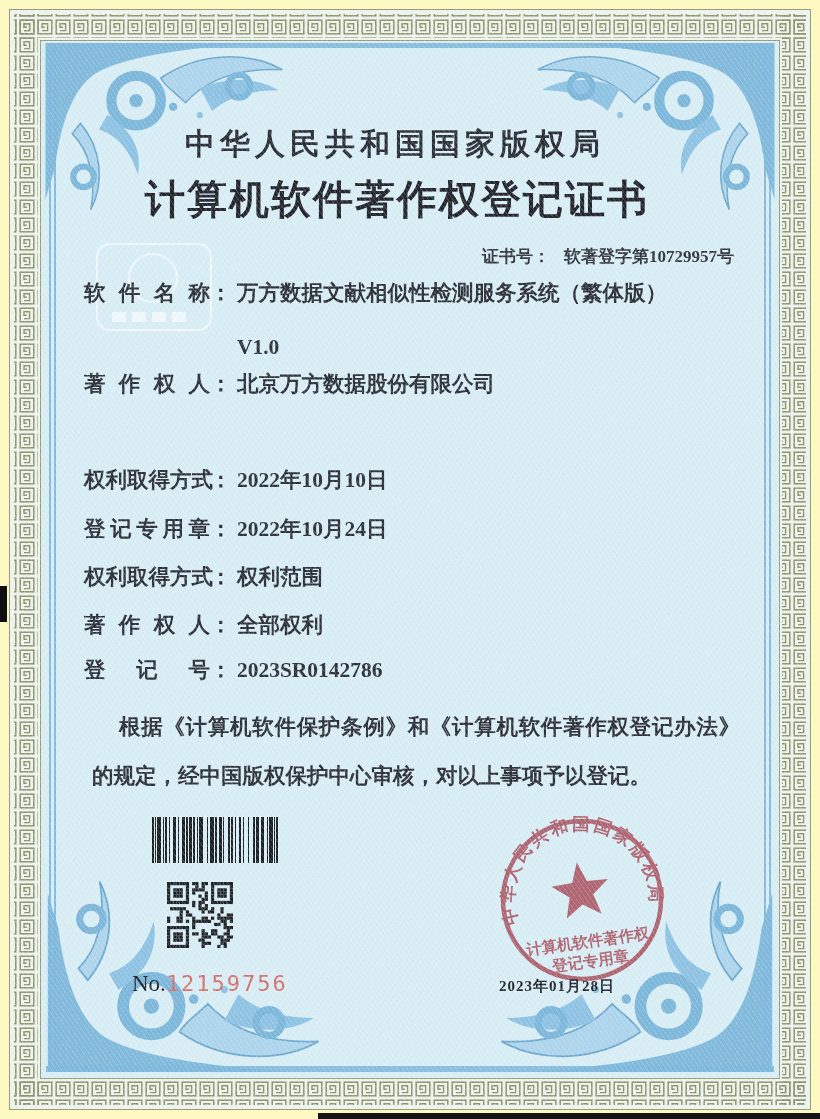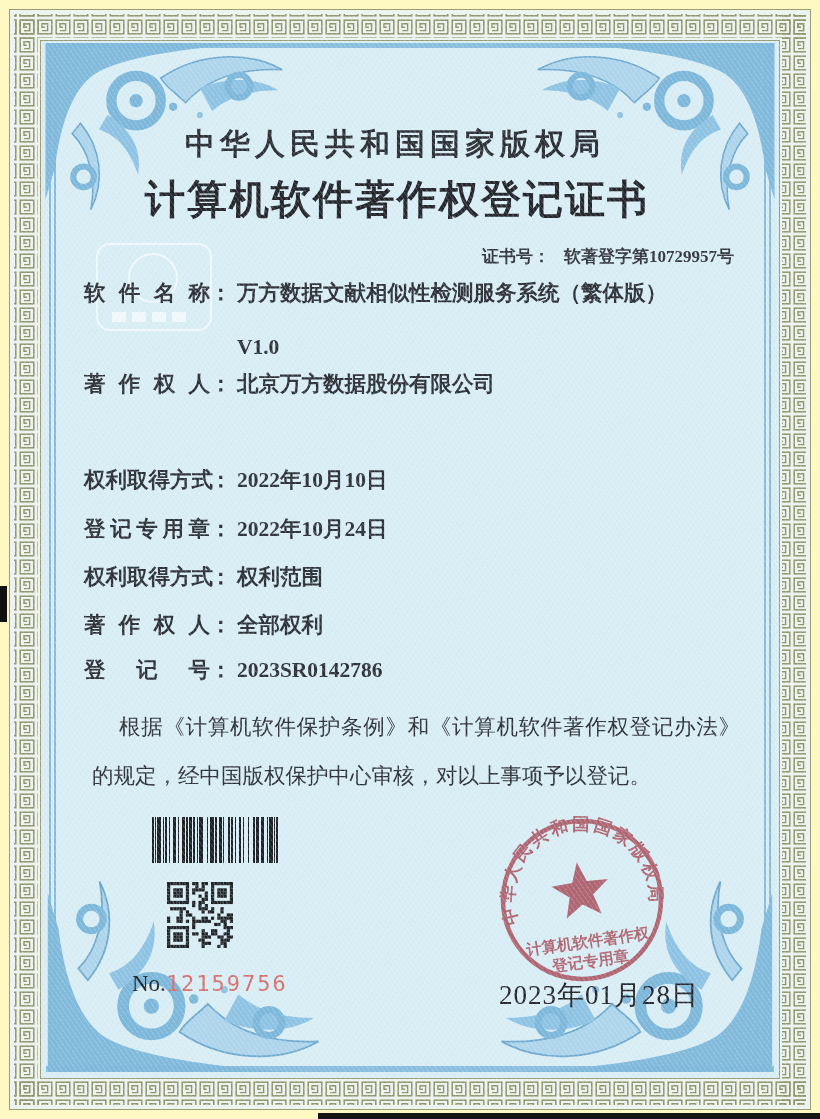--- a/index.html
+++ b/index.html
@@ -38,26 +38,26 @@
   
   .authority{position:absolute;left:0;right:30px;top:124px;text-align:center;
     font-size:30px;font-weight:600;letter-spacing:5px;color:#2c2f36;}
   .main-title{position:absolute;left:0;right:26px;top:172px;text-align:center;
     font-size:40px;font-weight:700;letter-spacing:2px;color:#24262c;}
   .certno{position:absolute;right:86px;top:245px;font-size:17px;font-weight:700;color:#33363d;}
   .certno .sp{display:inline-block;width:14px;}
   .row{position:absolute;left:84px;color:#2e3138;font-size:21.5px;font-weight:600;line-height:27px;white-space:nowrap;}
   .lbl{display:inline-block;width:126px;text-align:justify;text-align-last:justify;vertical-align:top;}
   .val{display:inline-block;vertical-align:top;}
-  .para{position:absolute;left:92px;top:703px;width:648px;font-size:21.5px;font-weight:400;
+  .para{position:absolute;left:92px;top:703px;width:648px;font-size:21.5px;font-weight:700;
     line-height:49px;color:#2e3138;text-align:justify;text-indent:27px;word-break:break-all;}
   .serial{position:absolute;left:132px;top:971px;font-size:23px;color:#23262b;white-space:nowrap;}
   .serial .num{font-family:"DejaVu Sans Mono","Liberation Mono",monospace;
     font-size:22px;letter-spacing:2px;}
-  .issue-date{position:absolute;left:499px;top:977px;font-size:27px;font-weight:400;color:#24262c;letter-spacing:1px;}
+  .issue-date{position:absolute;left:499px;top:977px;font-size:15px;font-weight:700;color:#24262c;letter-spacing:1px;}
   .graphic{position:absolute;}
   .barcode{left:152px;top:817px;width:130px;height:50px;}
   .qr{left:167px;top:882px;width:66px;height:66px;}
   .seal{left:492px;top:810px;width:180px;height:180px;mix-blend-mode:multiply;}
   
   .notch-left{position:absolute;left:0;top:586px;width:7px;height:36px;background:#101010;}
   .notch-bottom{position:absolute;left:318px;bottom:0;width:502px;height:6px;background:#141414;}
 </style>
 </head>
 <body>

